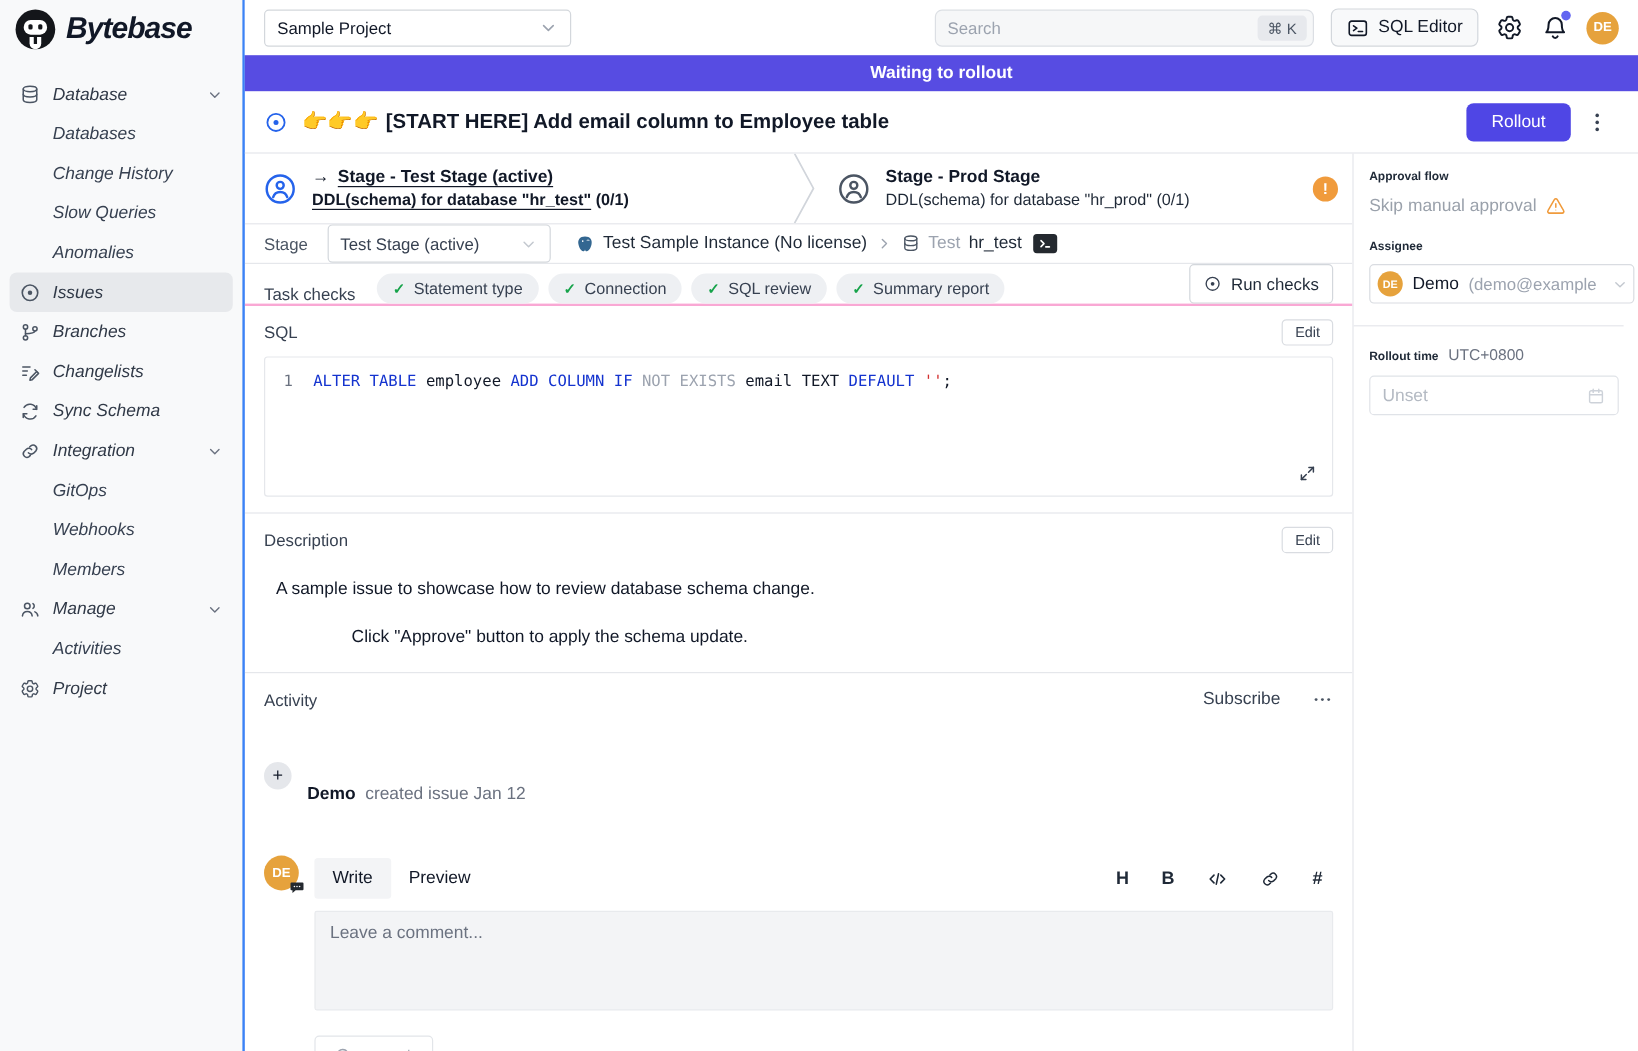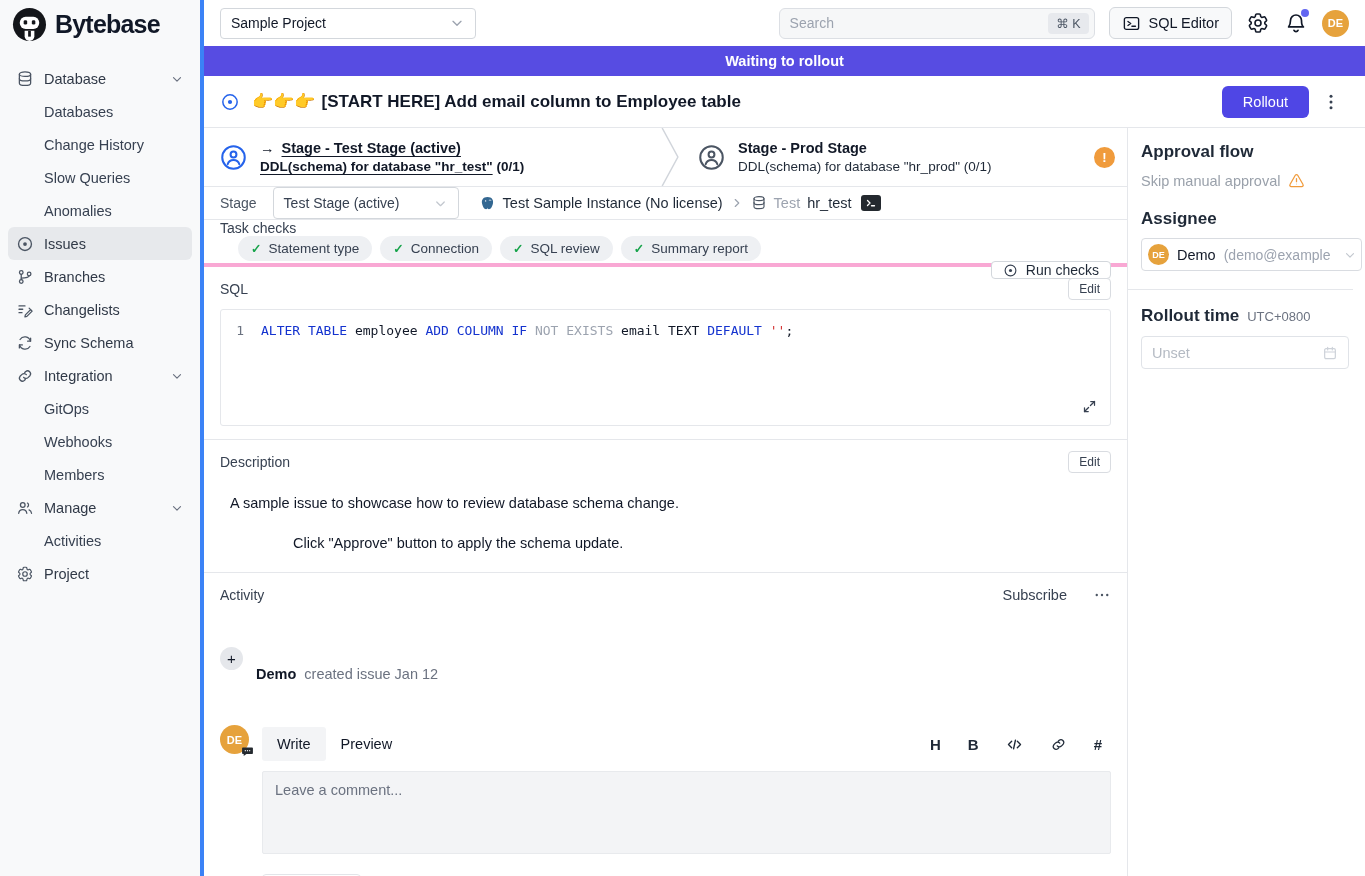--- a/index.html
+++ b/index.html
@@ -1,21 +1,21 @@
 <!DOCTYPE html>
 <html style="--accent: #4f46e5; --banner: #574ce2; --blue: #2563eb; --green: #16a34a; --amber: #e6a23c; --warn: #f09b3c; --sqlkw: #1433cf; --sqlmut: #9ca3af; --sqlstr: #d32f2f;"><head>
 <meta charset="utf-8">
 <style>
   * { margin:0; padding:0; box-sizing:border-box; }
   html,body { width:1365px; height:876px; overflow:hidden; }
   body { font-family:"Liberation Sans", sans-serif; color:#111827; background:#fff; display:flex; }
   svg { display:block; }
 
   
-  .sidebar { width:204px; background:#f8f9fa; border-right:4px solid #3b82f6; flex-shrink:0; }
+  .sidebar { width:204px; background:#f8f9fa; border-right:2px solid #3b82f6; flex-shrink:0;font-style:italic; }
   .logo-row { height:48px; display:flex; align-items:center; gap:8px; padding:0 12px; cursor:pointer; }
   .logo-text { font-size:25px; font-weight:800; letter-spacing:-0.8px; color:#111827; }
   .nav { padding:14px 8px 0; }
   .nav-item { height:33px; display:flex; align-items:center; gap:10px; padding:0 8px; border-radius:6px;
               font-size:14.5px; color:#303947; cursor:pointer; }
   .nav-item .ni-icon { width:18px; height:18px; color:#4b5563; flex-shrink:0; }
   .nav-item.group { font-weight:500; }
   .nav-item.sub { padding-left:36px; color:#374151; }
   .nav-item.active { background:#e7e9ec; }
   .nav-item .chev { margin-left:auto; width:14px; height:14px; color:#6b7280; }
@@ -85,21 +85,21 @@
   .inst-name { color:#1f2937; cursor:pointer; }
   .path-chev { width:14px; height:14px; color:#9ca3af; }
   .db-ic { width:16px; height:16px; color:#4b5563; }
   .env-name { color:#9ca3af; }
   .db-name { color:#1f2937; cursor:pointer; }
   .term-badge { width:20px; height:16px; background:#24292f; border-radius:3px; color:#fff; margin-left:2px;
                 display:flex; align-items:center; justify-content:center; cursor:pointer; }
   .term-badge svg { width:12px; height:12px; }
 
   
-  .checks-row { height:47px; border-bottom:4px solid #f9a8d4; display:flex; align-items:flex-start; padding:0 16px;flex-direction:column; }
+  .checks-row { height:47px; border-bottom:2px solid #f9a8d4; display:flex; align-items:flex-end; padding:0 16px; }
   .checks-row .lbl { font-size:14px; color:#374151; }
   .pills { display:flex; gap:8px; margin-left:18px; }
   .pill { display:flex; align-items:center; gap:7px; background:#eef0f3; border-radius:999px; padding:5px 13px;
           font-size:13.5px; color:#374151; cursor:pointer; }
   .pill .ck { color:var(--green,#16a34a); font-size:12.5px; font-weight:700; }
   .run-btn { margin-left:auto; height:33px; border:1px solid #d3d7dc; border-radius:4px; background:#fff;
              display:flex; align-items:center; gap:8px; padding:0 11px; font-size:14px; color:#1f2937; cursor:pointer; font-family:inherit; }
   .run-btn .ri { width:15px; height:15px; color:#374151; }
 
   
@@ -147,21 +147,21 @@
   .md-btn { font-size:15px; font-weight:700; color:#1f2937; cursor:pointer; line-height:1; }
   .md-ic { width:17px; height:17px; color:#1f2937; cursor:pointer; }
   .comment-area { margin-top:8px; width:100%; height:83px; background:#f3f4f6; border:1px solid #e8eaed; border-radius:2px;
                   padding:10px 12px; font-size:14.5px; font-family:inherit; color:#111827; resize:none; outline:none; }
   .comment-area::placeholder { color:#6b7280; }
   .comment-btn { margin-top:16px; border:1px solid #e2e5e9; background:#fff; border-radius:4px; padding:8px 17px;
                  font-size:14.5px; color:#9ca3af; cursor:pointer; font-family:inherit; }
 
   
   .right-panel { flex:1; padding:14px 12px 0 13px; min-width:0; }
-  .rp-title { font-size:17px; font-weight:600; color:#1f2937; }
+  .rp-title { font-size:10px; font-weight:600; color:#1f2937; }
   .skip-row { margin-top:10px; display:flex; align-items:center; gap:8px; font-size:14.5px; color:#9aa1ab; }
   .warn-tri { width:17px; height:17px; color:#f09b3c; }
   .assignee-h { margin-top:20px; }
   .assignee-sel { margin-top:9px; width:221px; height:33px; border:1px solid #d9dce1; border-radius:4px; background:#fff;
                   display:flex; align-items:center; gap:8px; padding:0 4px 0 6px; cursor:pointer; overflow:hidden; }
   .avatar-sm { width:21px; height:21px; border-radius:50%; background:var(--amber,#e6a23c); color:#fff; font-size:9px;
                font-weight:700; display:flex; align-items:center; justify-content:center; flex-shrink:0; }
   .as-name { font-size:14.5px; color:#111827; white-space:nowrap; }
   .as-email { font-size:14px; color:#9ca3af; white-space:nowrap; overflow:hidden; flex:1; }
   .assignee-sel .chev { width:14px; height:14px; color:#c3c8cf; flex-shrink:0; }

